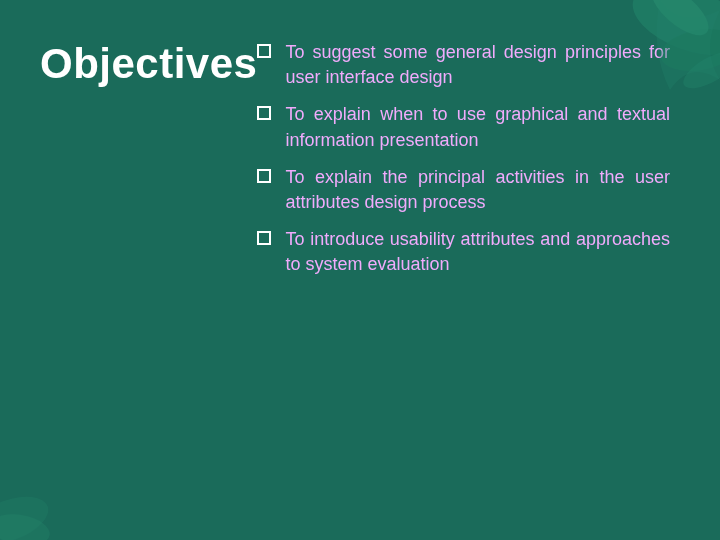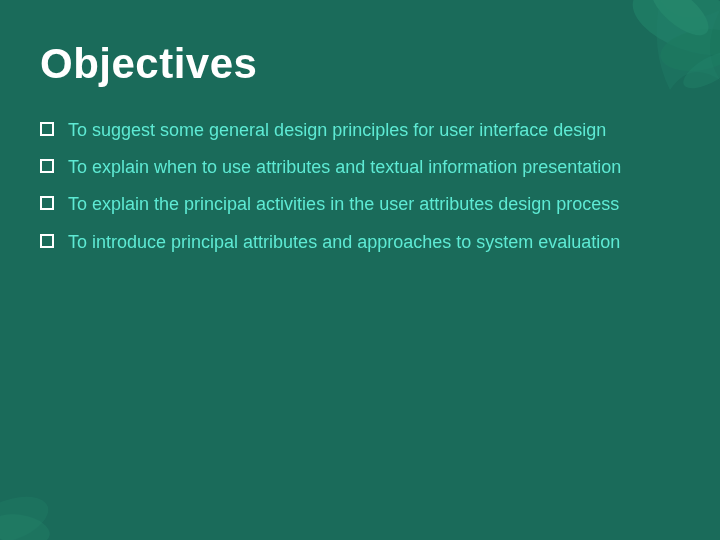--- a/index.html
+++ b/index.html
@@ -15,21 +15,21 @@
       font-family: Arial, sans-serif;
     }
 
     .slide {
       width: 720px;
       height: 540px;
       background-color: #1a6b5a;
       position: relative;
       padding: 40px 50px 40px 40px;
       display: flex;
-      flex-direction: column;
+      flex-direction: row;
     }
 
     
     .corner-decoration {
       position: absolute;
       top: 0;
       right: 0;
       width: 130px;
       height: 130px;
       opacity: 0.5;
@@ -64,21 +64,21 @@
       list-style: none;
       display: flex;
       flex-direction: column;
       gap: 12px;
     }
 
     .bullet-item {
       display: flex;
       align-items: flex-start;
       gap: 14px;
-      color: #5eead4;
+      color: #f0abfc;
       font-size: 18px;
       line-height: 1.4;
     }
 
     .bullet-square {
       display: inline-block;
       width: 14px;
       height: 14px;
       min-width: 14px;
       min-height: 14px;
@@ -116,25 +116,25 @@
 
   <h1 class="slide-title">Objectives</h1>
 
   <ul class="bullet-list">
   <li class="bullet-item">
         <span class="bullet-square"></span>
         <span class="bullet-text">To suggest some general design principles for user interface design</span>
       </li>
       <li class="bullet-item">
         <span class="bullet-square"></span>
-        <span class="bullet-text">To explain when to use attributes and textual information presentation</span>
+        <span class="bullet-text">To explain when to use graphical and textual information presentation</span>
       </li>
       <li class="bullet-item">
         <span class="bullet-square"></span>
         <span class="bullet-text">To explain the principal activities in the user attributes design process</span>
       </li>
       <li class="bullet-item">
         <span class="bullet-square"></span>
-        <span class="bullet-text">To introduce principal attributes and approaches to system evaluation</span>
+        <span class="bullet-text">To introduce usability attributes and approaches to system evaluation</span>
       </li>
     </ul>
 
 </div>
 
 </body></html>

